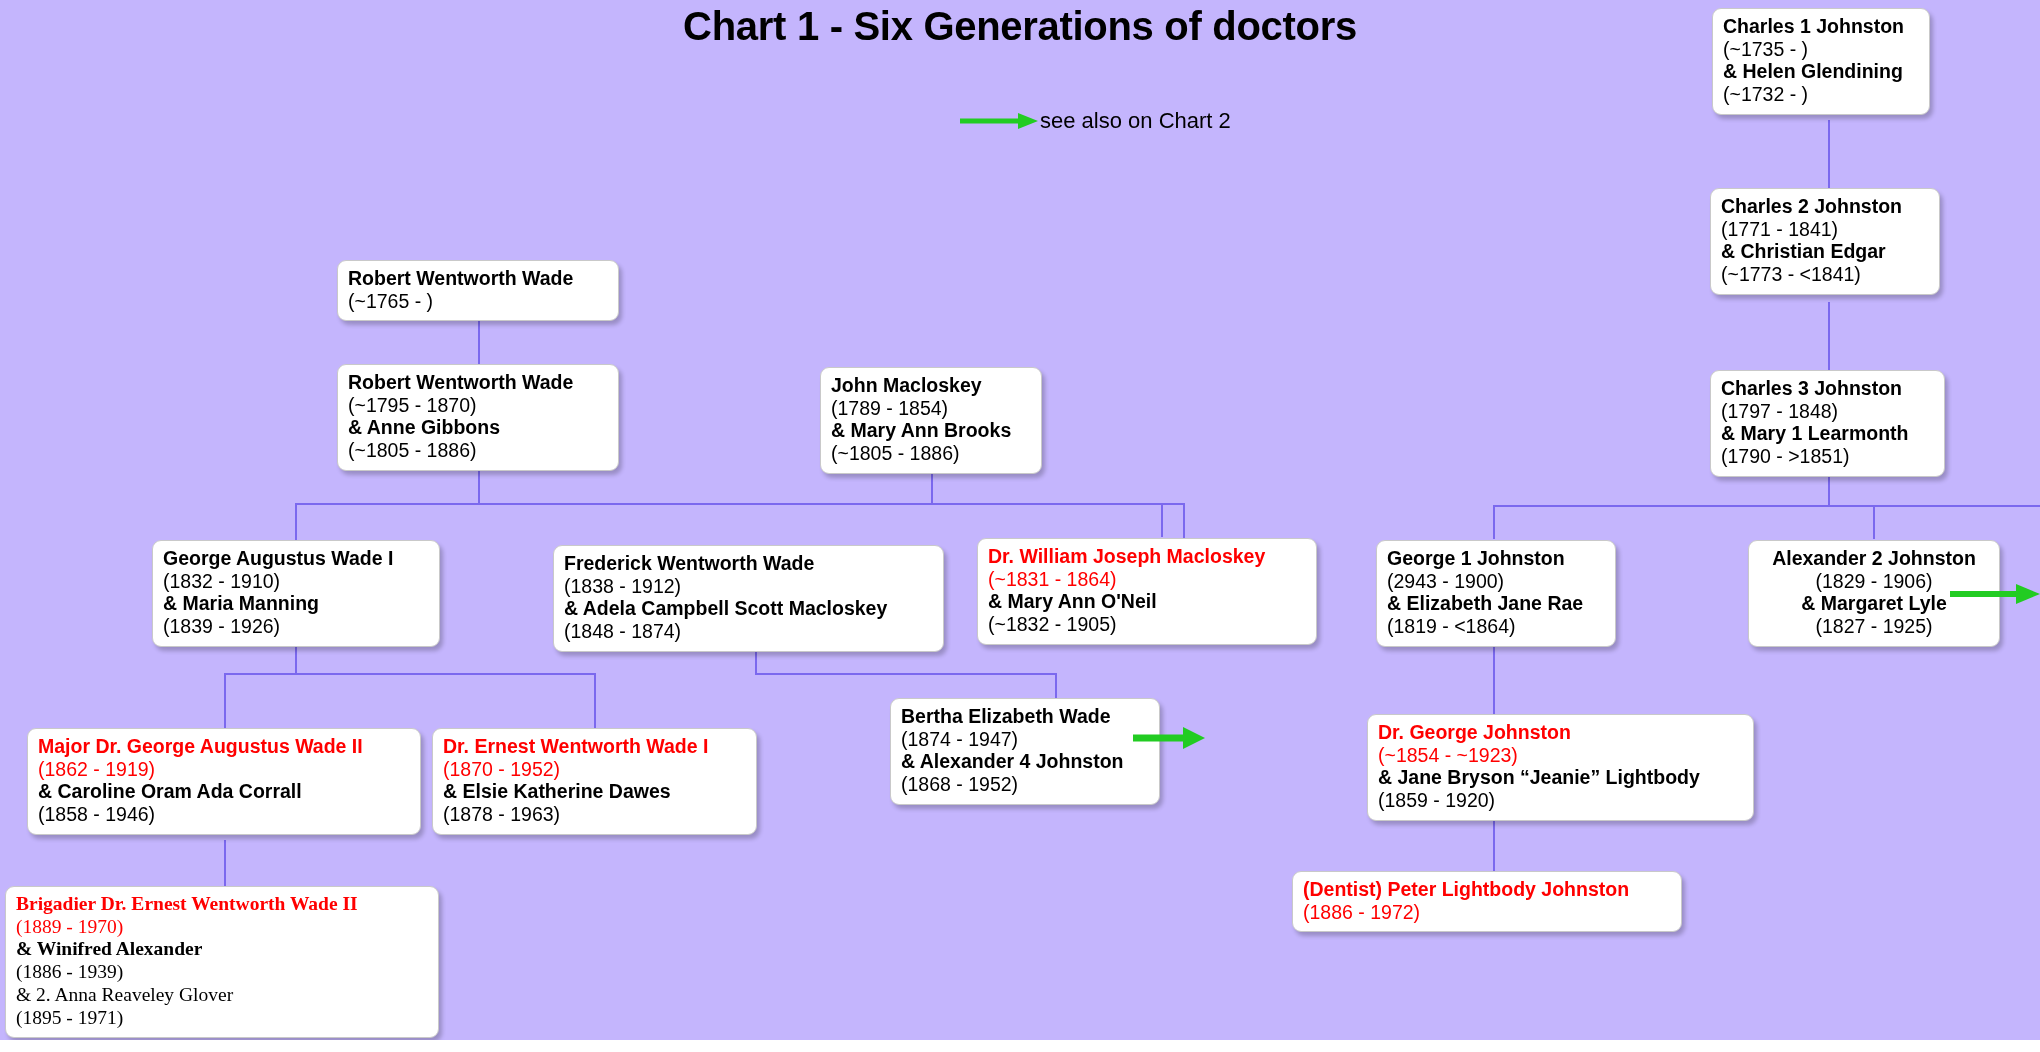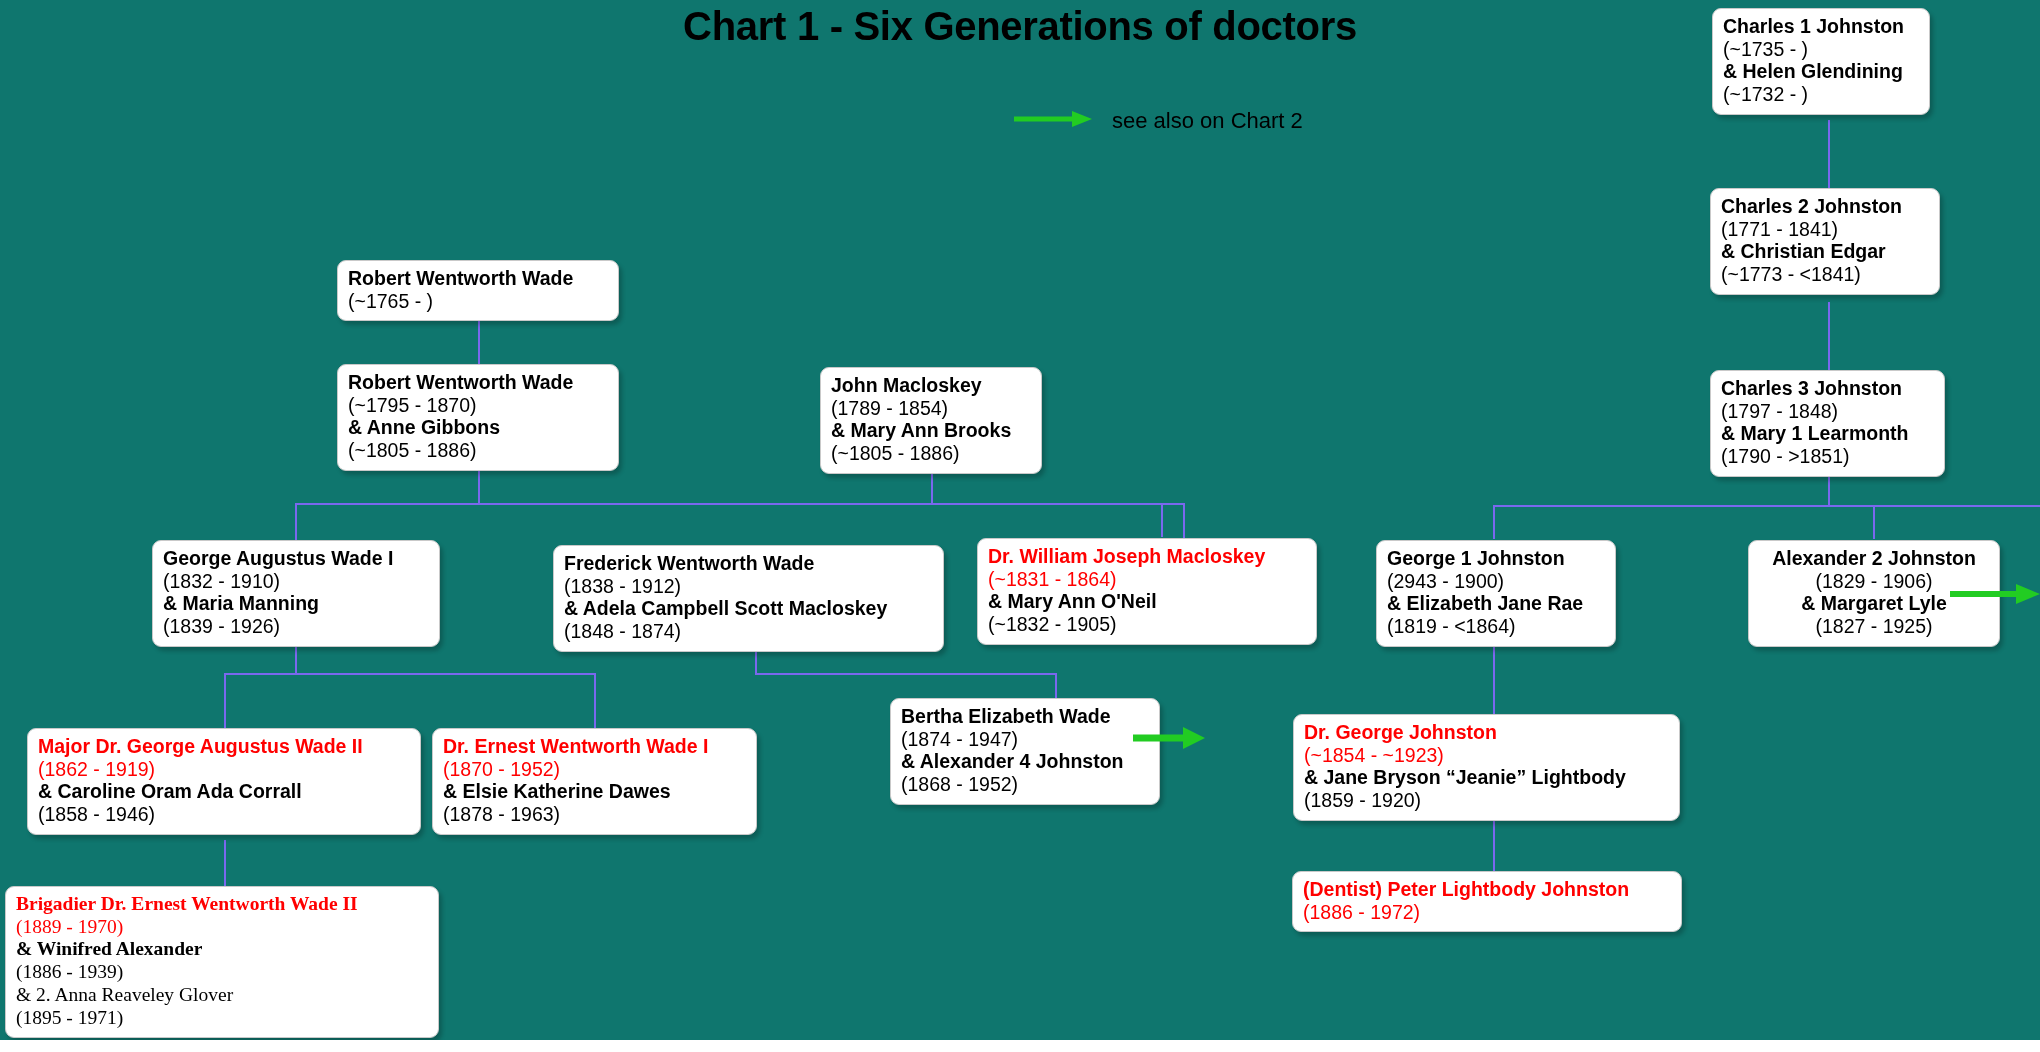--- a/index.html
+++ b/index.html
@@ -4,21 +4,21 @@
 <style>
   html, body {
     margin: 0;
     padding: 0;
     background: #ffffff;
   }
   #canvas {
     position: relative;
     width: 2040px;
     height: 1040px;
-    background: #0f766e;
+    background: #c4b5fd;
     font-family: "Liberation Sans", sans-serif;
     overflow: hidden;
   }
 
   
   #chart-title {
     position: absolute;
     left: 0;
     top: 4px;
     width: 2040px;
@@ -26,25 +26,24 @@
     font-size: 40px;
     font-weight: bold;
     color: #000000;
     letter-spacing: -0.3px;
     white-space: nowrap;
   }
 
   
   #legend {
     position: absolute;
-    left: 1014px;
+    left: 960px;
     top: 108px;
     display: flex;
-    align-items: flex-start;
-    gap: 18px;
+    align-items: center;
   }
   #legend .legend-label {
     font-size: 22px;
     color: #000000;
     white-space: nowrap;
   }
 
   
   .garrow { display: block; }
 
@@ -236,21 +235,21 @@
     <span class="ln bold black">&amp; Alexander 4 Johnston</span>
     <span class="ln reg black">(1868 - 1952)</span>
   </div>
   <span class="node-arrow" style="left:1133px; top:727px;">
     <svg class="garrow" width="72" height="22" viewBox="0 0 72 22">
       <line x1="0" y1="11" x2="55" y2="11" stroke="#22cc22" stroke-width="7"></line>
       <polygon points="50,0 72,11 50,22" fill="#22cc22"></polygon>
     </svg>
   </span>
 
-  <div class="node" style="left:1293px; top:714px; width:387px;">
+  <div class="node" style="left:1367px; top:714px; width:387px;">
     <span class="ln bold red">Dr. George Johnston</span>
     <span class="ln reg red">(~1854 - ~1923)</span>
     <span class="ln bold black">&amp; Jane Bryson “Jeanie” Lightbody</span>
     <span class="ln reg black">(1859 - 1920)</span>
   </div>
 
   <div class="node" style="left:1292px; top:871px; width:390px;">
     <span class="ln bold red">(Dentist) Peter Lightbody Johnston</span>
     <span class="ln reg red">(1886 - 1972)</span>
   </div>

